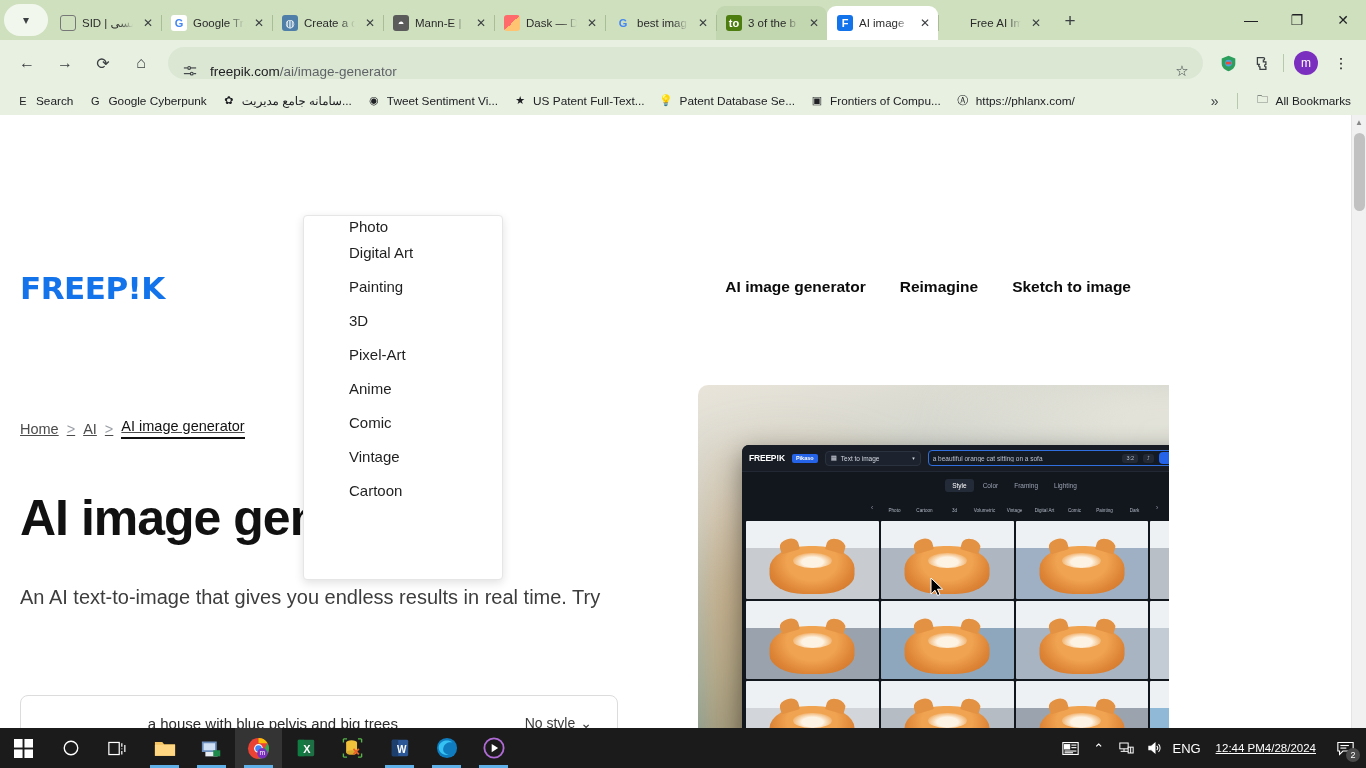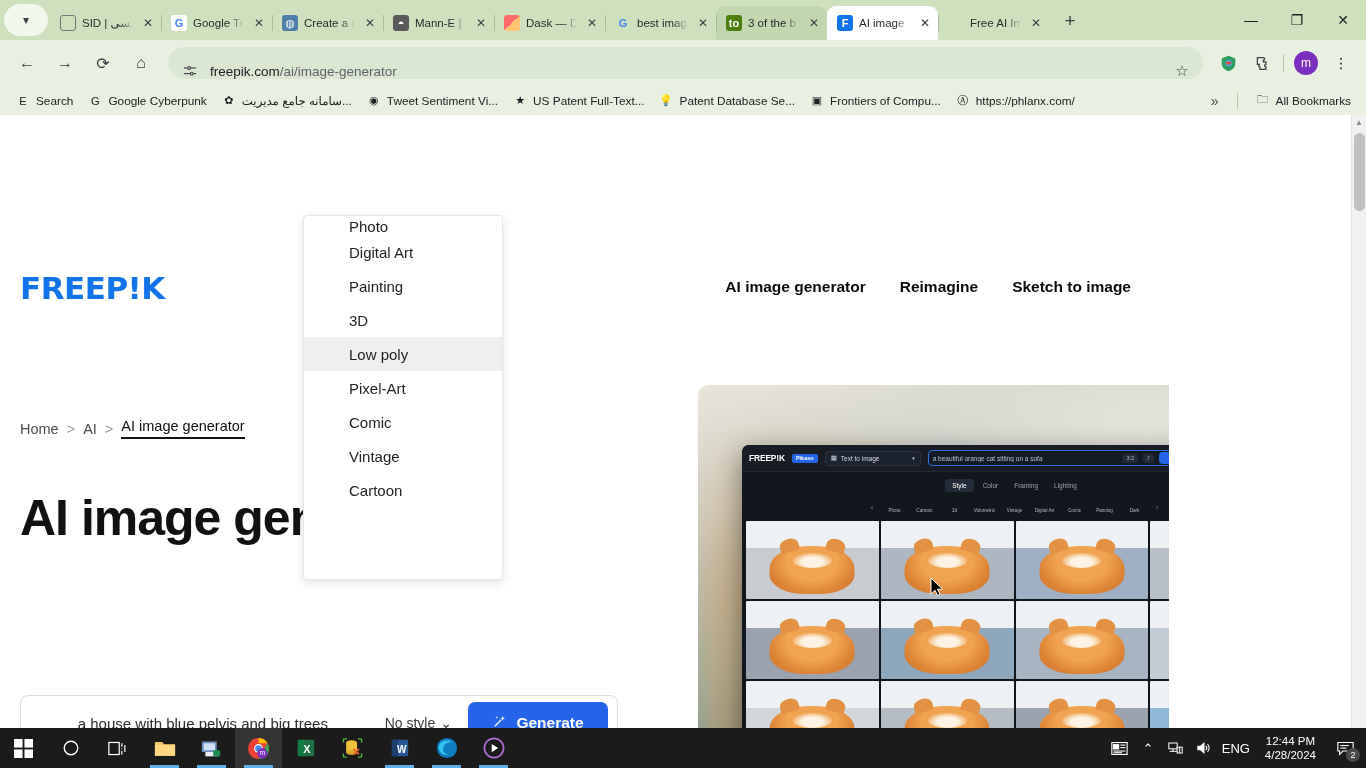--- a/index.html
+++ b/index.html
@@ -159,21 +159,21 @@
     color: #1273eb; font-family: "DejaVu Sans", sans-serif;
   }
   .fp-nav {
     position: absolute; right: 38px; top: 163px;
     display: flex; gap: 34px; font-size: 15.5px; font-weight: 700; color: #0b0b0b;
   }
   .fp-nav span { cursor: pointer; }
 
   .crumbs {
     position: absolute; left: 20px; top: 303px;
-    display: flex; align-items: center; gap: 8px; font-size: 14.5px; color: #4b4b4b;
+    display: flex; align-items: center; gap: 8px; font-size: 14.5px; color: #4b4b4b; text-decoration: underline;
   }
   .crumbs .sep { color: #9aa0a6; }
   .crumbs .cur { color: #111; border-bottom: 2px solid #111; padding-bottom: 3px; }
 
   h1.hero {
     position: absolute; left: 20px; top: 374px;
     font-size: 50px; font-weight: 700; color: #111; letter-spacing: -1px;
     white-space: nowrap;
   }
   p.sub {
@@ -333,22 +333,22 @@
   }
   .tray {
     margin-left: auto; display: flex; align-items: center; height: 40px;
     color: #fff; font-size: 11.5px; gap: 2px; padding-right: 4px;
   }
   .tray-ico {
     width: 26px; height: 40px; display: flex; align-items: center;
     justify-content: center; cursor: pointer; font-size: 13px;
   }
   .clock {
-    display: flex; flex-direction: column; align-items: center;
-    justify-content: center; line-height: 14px; padding: 0 10px; cursor: pointer;
+    display: flex; flex-direction: row; align-items: center;
+    justify-content: center; line-height: 14px; padding: 0 10px; cursor: pointer; text-decoration: underline;
   }
   .notif { position: relative; width: 34px; height: 40px;
     display:flex; align-items:center; justify-content:center; cursor:pointer; }
   .notif .cnt {
     position: absolute; right: 2px; bottom: 6px; min-width: 14px; height: 14px;
     border-radius: 50%; background: #4a4a4a; color: #fff; font-size: 9px;
     display: flex; align-items: center; justify-content: center;
   }
 </style>
 </head>
@@ -510,37 +510,28 @@
 
     <div class="crumbs">
       <span>Home</span>
       <span class="sep">&gt;</span>
       <span>AI</span>
       <span class="sep">&gt;</span>
       <span class="cur">AI image generator</span>
     </div>
 
     <h1 class="hero">AI image generator</h1>
+    <p class="sub">An AI text-to-image that gives you endless results in real time. Try</p>
 
     <div class="prompt-bar">
       <input class="prompt-input" value="a house with blue pelvis and big trees" style="">
       <div class="style-sel">
         <span>No style</span>
         <span>⌄</span>
       </div>
-      <button class="gen-btn">
-        <span>
-          <svg width="15" height="15" viewBox="0 0 16 16" fill="none" stroke="#fff" stroke-width="1.4">
-            <line x1="3" y1="13" x2="10" y2="6"></line>
-              <path d="M11.4 2.2l.7 1.7 1.7.7-1.7.7-.7 1.7-.7-1.7-1.7-.7 1.7-.7z" fill="#fff" stroke="none"></path>
-            <path d="M5.2 2.3l.4 1 1 .4-1 .4-.4 1-.4-1-1-.4 1-.4z" fill="#fff" stroke="none"></path>
-          </svg>
-        </span>
-        <span>Generate</span>
-      </button>
     </div>
 
     <div class="preview">
       <div class="app-win">
         <div class="app-top">
           <span class="ap-logo">FREEP!K</span>
           <span class="ap-badge">Pikaso</span>
           <span class="ap-sel">
             <span>▦</span>
             <span>Text to image</span>
@@ -688,22 +679,22 @@
       <path d="M1 1 L1 17 L5 13.2 L7.6 18.6 L10 17.4 L7.5 12.2 L12.6 12.2 Z" fill="#000" stroke="#fff" stroke-width="1"></path>
     </svg>
   </div>
 
   <div class="dropdown">
     <div class="dd-item clipped">Photo</div>
     <div id="ddlist">
         <div class="dd-item">Digital Art</div>
         <div class="dd-item">Painting</div>
         <div class="dd-item">3D</div>
-        <div class="dd-item sel">Low poly</div>
         <div class="dd-item">Pixel-Art</div>
+        <div class="dd-item">Anime</div>
         <div class="dd-item">Comic</div>
         <div class="dd-item">Vintage</div>
         <div class="dd-item">Cartoon</div>
       </div>
   </div>
 
   <div class="scrollbar">
     <div class="sb-up">▲</div>
     <div class="sb-thumb"></div>
   </div>

